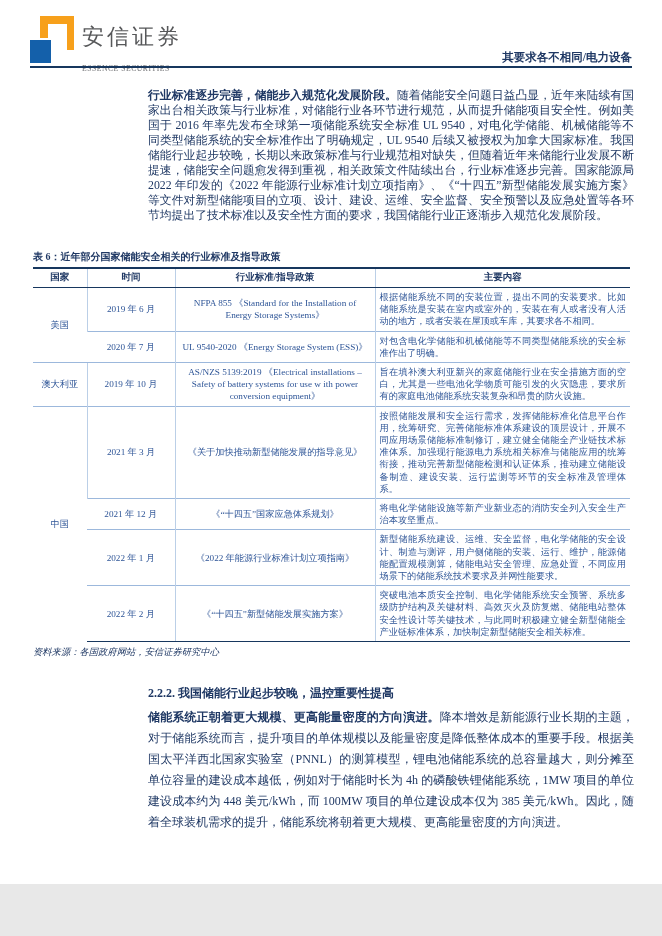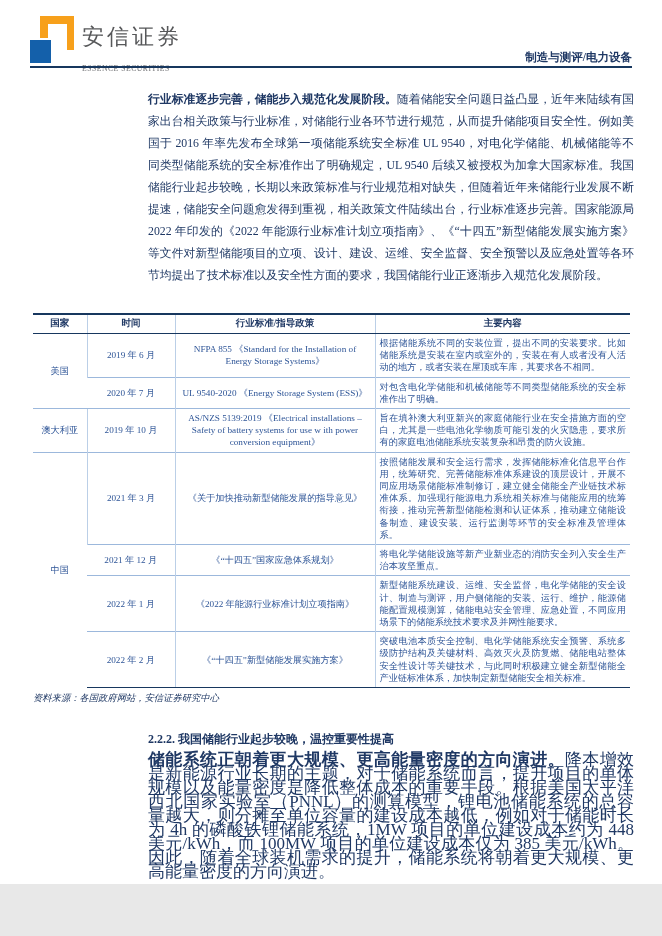--- a/index.html
+++ b/index.html
@@ -14,21 +14,21 @@
   .lm-orange{position:absolute;left:10px;top:0;width:34px;height:34px;background:#F7A01B;}
   .lm-orange::after{content:"";position:absolute;left:8px;top:8px;width:19px;height:26px;background:#ffffff;}
   .lm-blue{position:absolute;left:0;top:24px;width:21px;height:23px;background:#1460AA;box-shadow:2px -2px 0 0 #ffffff;}
   .logo-text{margin-left:7px;padding-top:9px;}
   .brand-cn{font-size:22px;color:#57585A;letter-spacing:3px;line-height:24px;}
   .brand-en{font-size:7.6px;color:#6D6E71;letter-spacing:0.55px;margin-top:15px;}
   .report-type{position:absolute;right:0;bottom:3px;font-size:11.5px;font-weight:bold;color:#1F3864;}
   .hdr-rule{position:absolute;left:0;right:0;top:50px;height:2px;background:#17375E;}
   
   .main{position:absolute;top:88px;left:30px;width:602px;}
-  .body-para{margin:0 0 0 118px;width:486px;font-size:11.8px;line-height:22px;
+  .body-para{margin:0 0 0 118px;width:486px;font-size:11.8px;line-height:15px;
     color:#1F3864;text-align:justify;}
   .body-para strong{font-weight:bold;}
   
   .table-block{margin-top:27px;}
   .table-title{font-size:10px;font-weight:bold;color:#1F3864;margin:0 0 3px 3px;}
   table.policy{width:597px;margin-left:3px;border-collapse:collapse;table-layout:fixed;}
   table.policy col.c1{width:54px;} table.policy col.c2{width:88px;}
   table.policy col.c3{width:200px;} table.policy col.c4{width:255px;}
   table.policy th{
     border-top:2px solid #17375E;border-bottom:1.5px solid #17375E;
@@ -38,21 +38,21 @@
     vertical-align:middle;border-top:1px solid #9CB8DC;}
   table.policy th + th, table.policy td + td{border-left:1px solid #BBCFE7;}
   table.policy tr.first td{border-top:none;}
   table.policy tr.last td{border-bottom:1.5px solid #17375E;}
   td.country,td.date,td.standard{text-align:center;}
   td.content{text-align:justify;}
   .source{font-size:9.3px;font-style:italic;color:#1F3864;margin:4px 0 0 3px;}
   
   .sec{margin:26px 0 0 118px;width:486px;}
   .sec h3{font-size:12px;font-weight:bold;color:#1F3864;margin:0 0 5px 0;}
-  .sec p{margin:0;font-size:17px;line-height:14px;color:#1F3864;text-align:justify;}
+  .sec p{margin:0;font-size:12px;line-height:21px;color:#1F3864;text-align:justify;}
   
   .ftr{position:absolute;left:30px;right:30px;top:891px;}
   .ftr-rule{height:1.5px;background:#17375E;margin-bottom:5px;}
   .ftr-left{font-size:8.8px;font-weight:bold;color:#1F3864;line-height:13px;}
   .page-num{position:absolute;top:24px;left:0;right:0;text-align:center;font-size:8.5px;color:#3F3F3F;}
 </style>
 </head>
 <body>
 
 <div class="page">
@@ -61,29 +61,30 @@
     <div class="logo">
       <div class="logo-mark">
         <div class="lm-orange"></div>
         <div class="lm-blue"></div>
       </div>
       <div class="logo-text">
         <div class="brand-cn">安信证券</div>
         <div class="brand-en">ESSENCE SECURITIES</div>
       </div>
     </div>
-    <div class="report-type">制造与测评/电力设备</div>
+    <div class="report-type">其要求各不相同/电力设备</div>
     <div class="hdr-rule"></div>
   </div>
 
   <div class="main">
 
     <p class="body-para"><strong>行业标准逐步完善，储能步入规范化发展阶段。</strong><span>随着储能安全问题日益凸显，近年来陆续有国家出台相关政策与行业标准，对储能行业各环节进行规范，从而提升储能项目安全性。例如美国于 2016 年率先发布全球第一项储能系统安全标准 UL 9540，对电化学储能、机械储能等不同类型储能系统的安全标准作出了明确规定，UL 9540 后续又被授权为加拿大国家标准。我国储能行业起步较晚，长期以来政策标准与行业规范相对缺失，但随着近年来储能行业发展不断提速，储能安全问题愈发得到重视，相关政策文件陆续出台，行业标准逐步完善。国家能源局 2022 年印发的《2022 年能源行业标准计划立项指南》、《“十四五”新型储能发展实施方案》等文件对新型储能项目的立项、设计、建设、运维、安全监督、安全预警以及应急处置等各环节均提出了技术标准以及安全性方面的要求，我国储能行业正逐渐步入规范化发展阶段。</span></p>
 
     <div class="table-block">
+      <div class="table-title">表 6：近年部分国家储能安全相关的行业标准及指导政策</div>
       <table class="policy">
         <colgroup>
             <col class="c1">
             <col class="c2">
             <col class="c3">
             <col class="c4">
           </colgroup>
         <thead>
           <tr>
             <th>国家</th>

